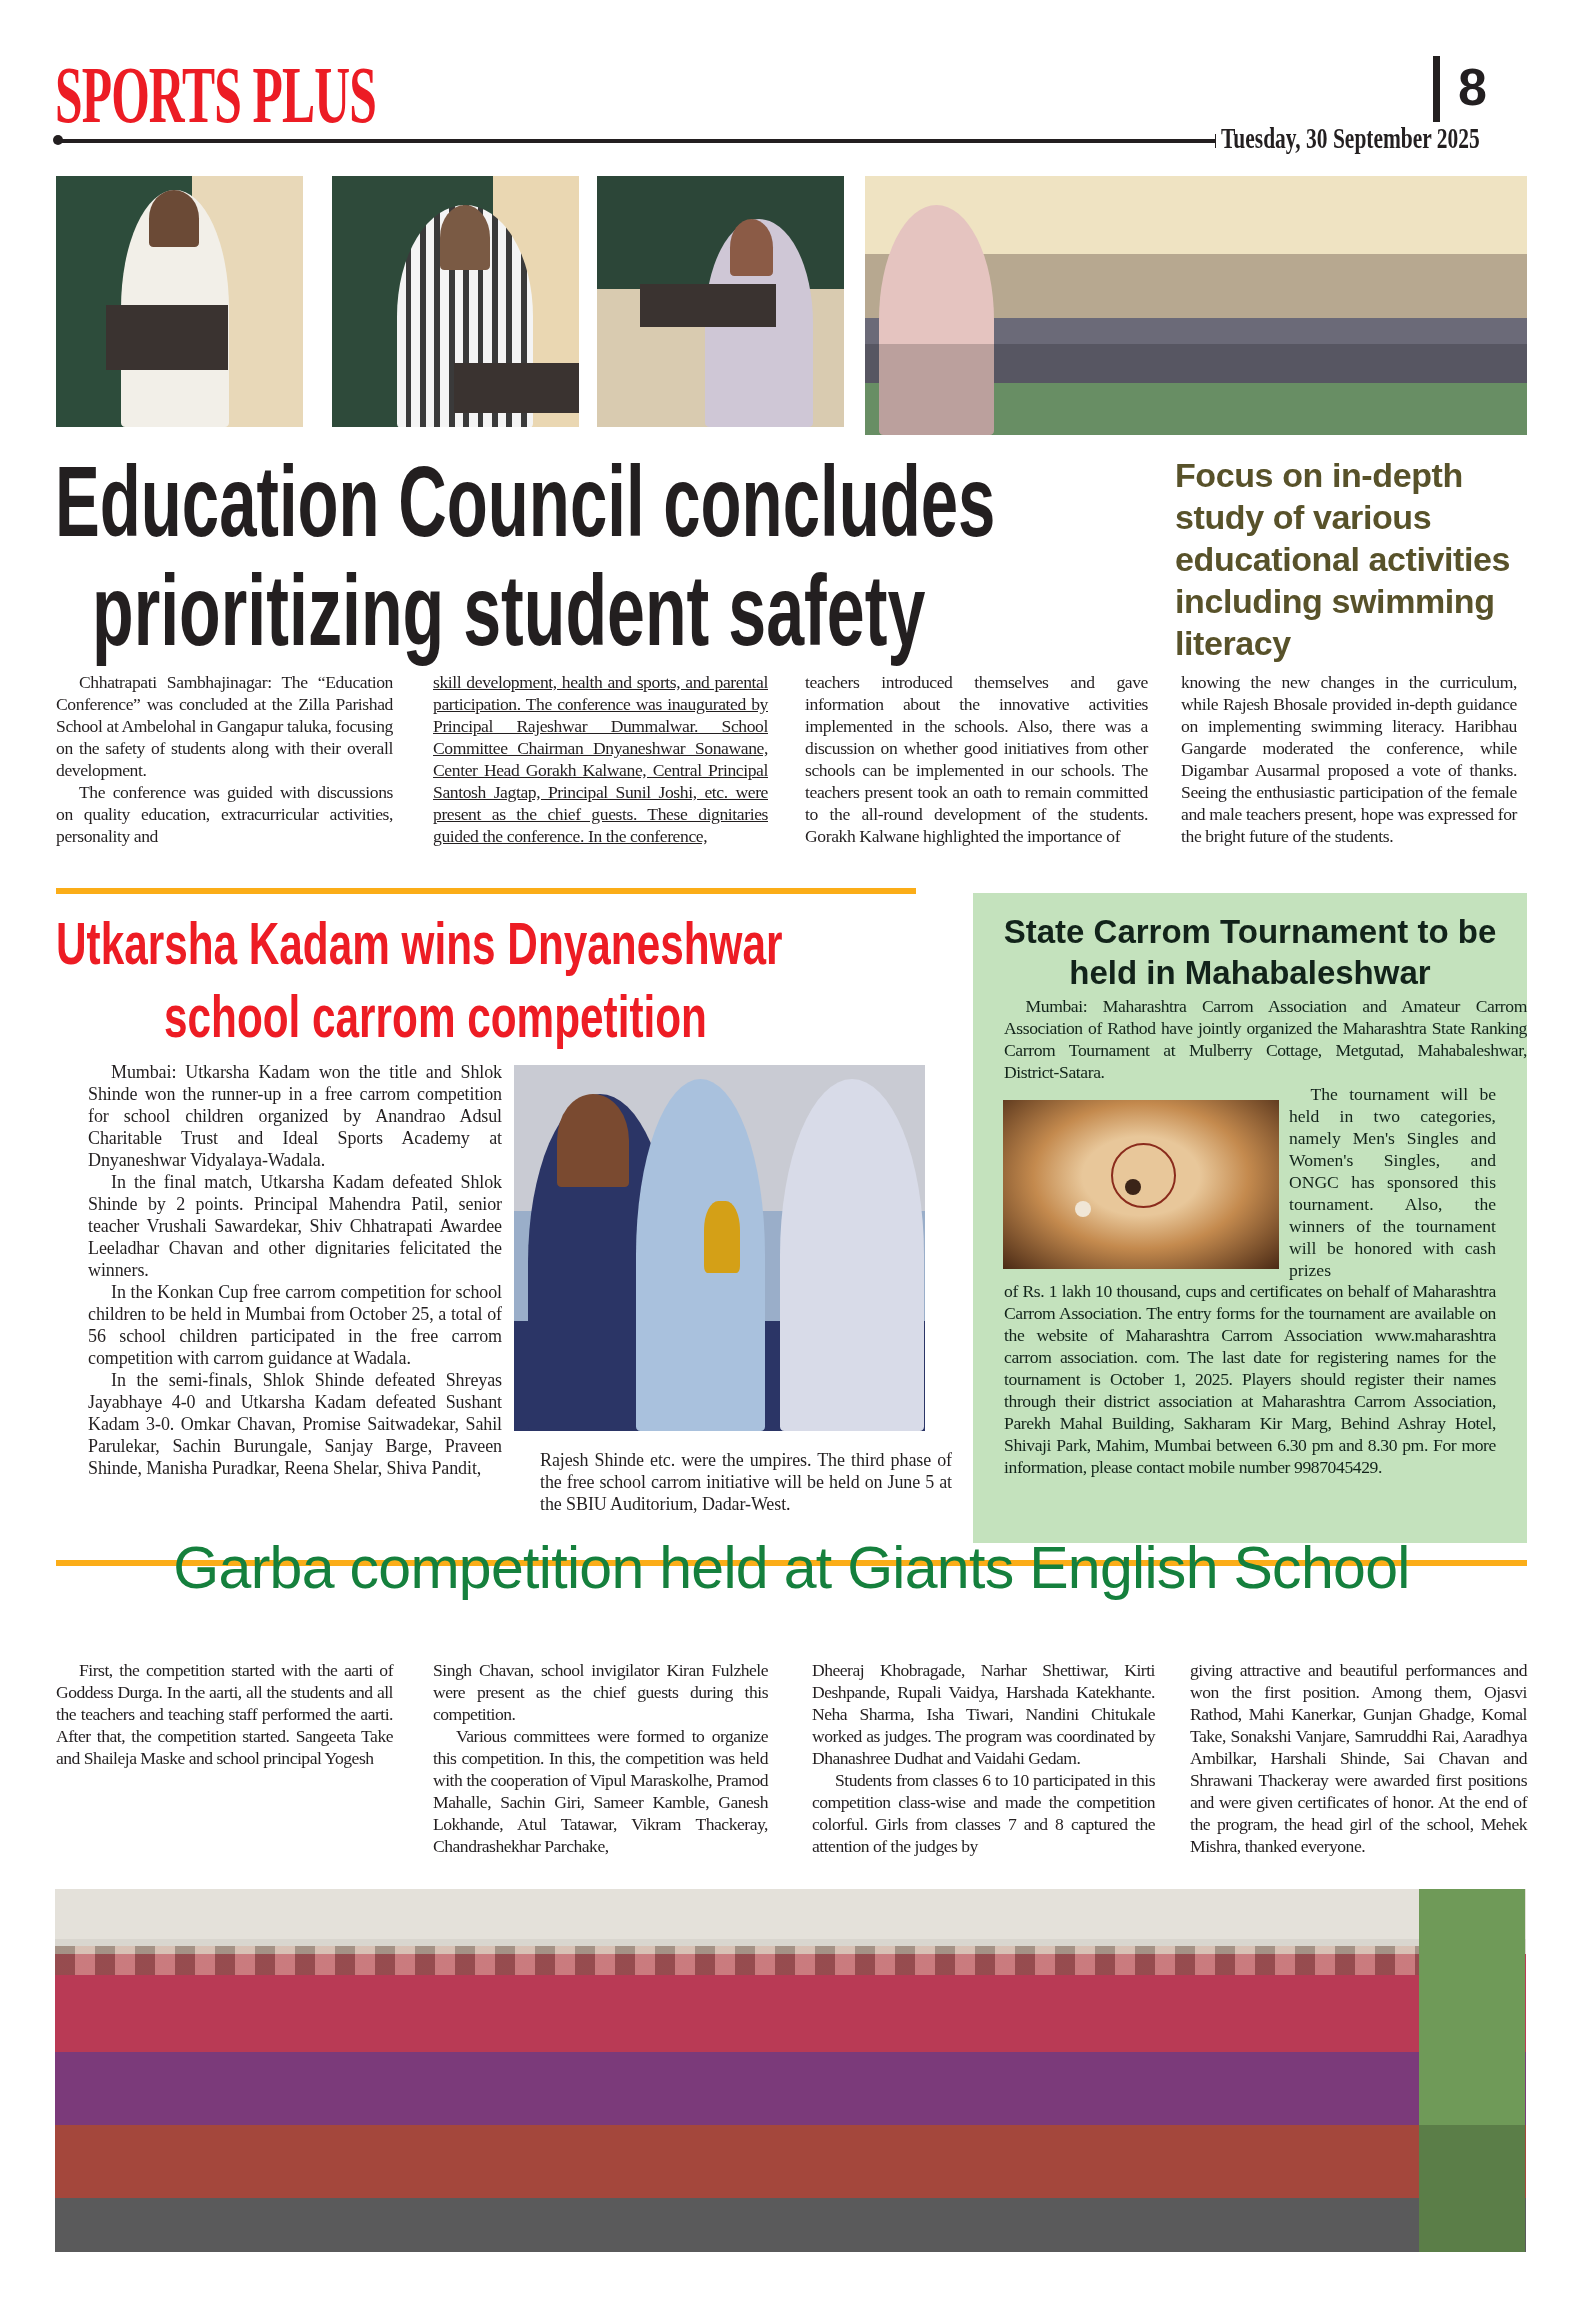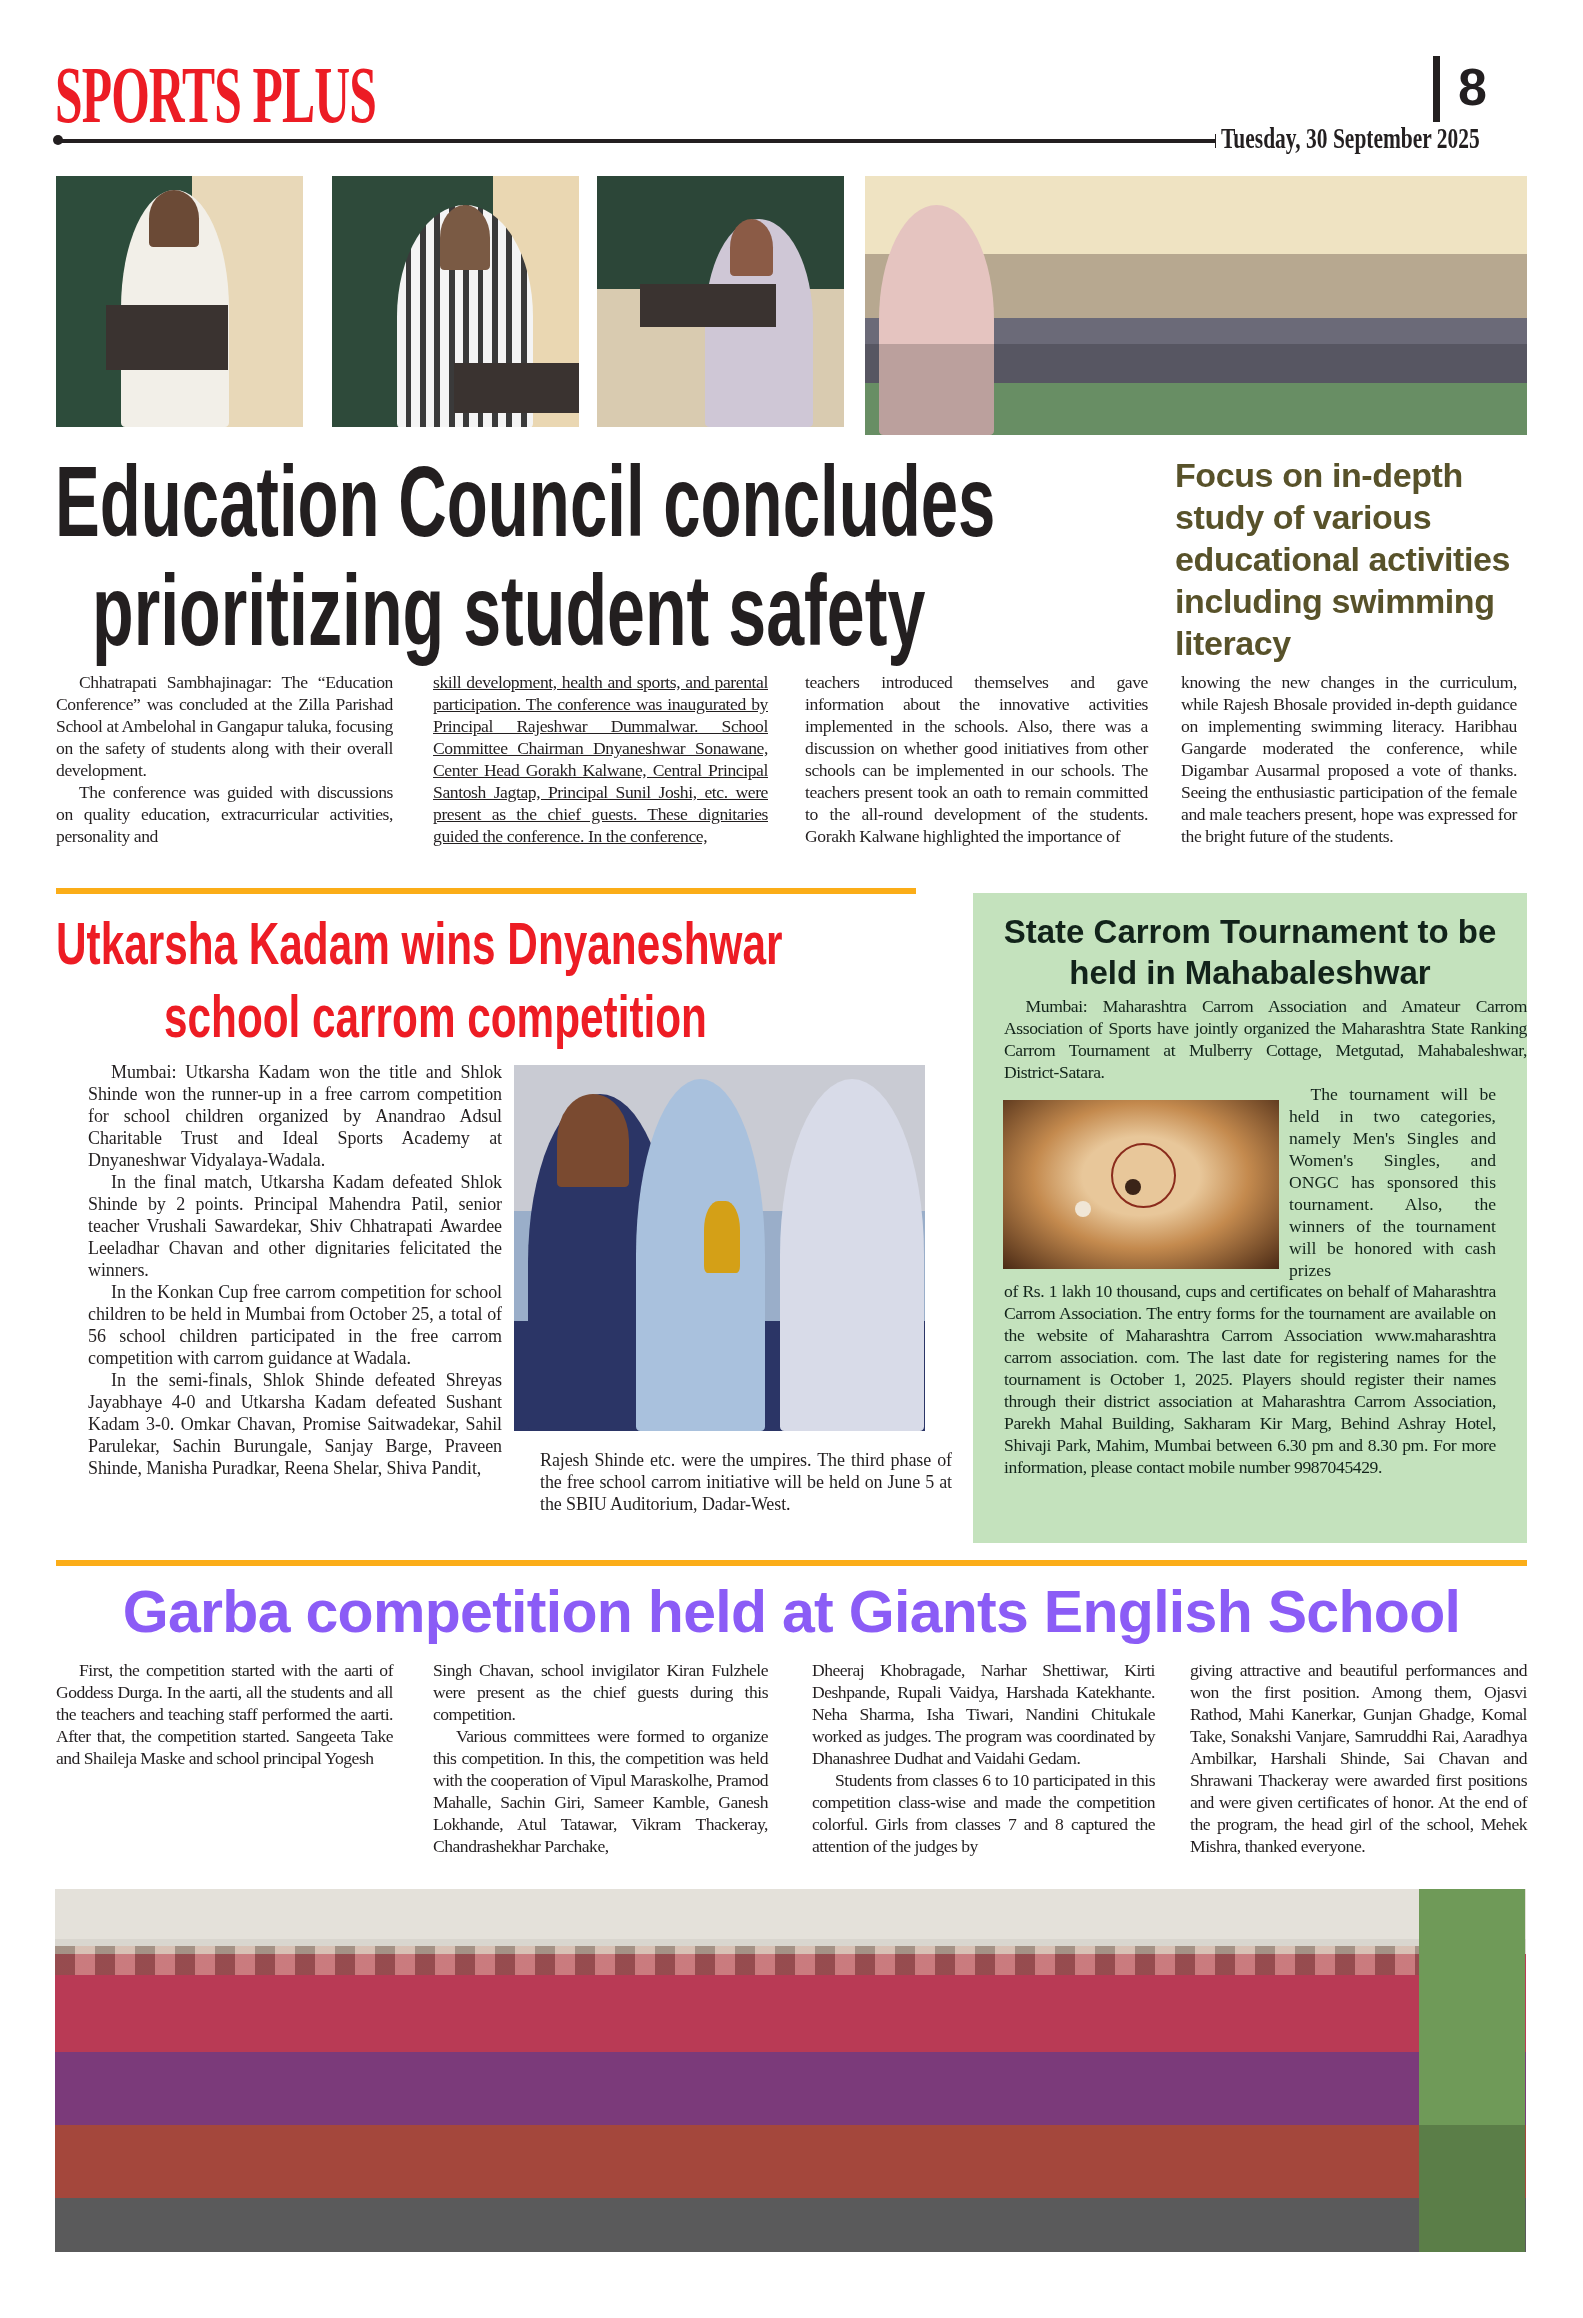--- a/index.html
+++ b/index.html
@@ -108,22 +108,22 @@
     font-family: "Liberation Serif", serif; font-size: 17.6px; line-height: 22px; text-align: justify;
     color: #12231a; letter-spacing: -0.4px;
   }
   .box-text p { text-indent: 21.5px; }
   .bt1 { left: 1004px; top: 995px; width: 523px; }
   .bt2 { left: 1289px; top: 1083px; width: 207px; letter-spacing: 0; }
   .bt3 { left: 1004px; top: 1280px; width: 492px; }
 
   
   .hl3 {
-    left: 56px; top: 1576px; width: 1471px; text-align: center;
-    font-family: "Liberation Sans", sans-serif; font-weight: bold; font-size: 59px; line-height: 72px; color: #8b5cf6;
+    left: 56px; top: 1532px; width: 1471px; text-align: center;
+    font-family: "Liberation Sans", sans-serif; font-weight: normal; font-size: 59px; line-height: 72px; color: #15803d;
     letter-spacing: -0.7px;
   }
   .g-col {
     font-family: "Liberation Serif", serif; font-size: 17.6px; line-height: 22px; text-align: justify;
     letter-spacing: -0.5px; color: #231f20;
   }
   .g-col p { text-indent: 23px; }
   .g-col p.noindent { text-indent: 0; }
   .g1 { left: 56px; top: 1659px; width: 337px; }
   .g2 { left: 433px; top: 1659px; width: 335px; }
@@ -199,21 +199,21 @@
   <div class="person" style="left:190px;top:136px;width:36px;height:72px;background:#d4a017;border-radius:40% 40% 10% 10%;"></div>
 </div>
 
 <div class="abs col-serif2 a2c2">
   <p class="noindent">Rajesh Shinde etc. were the umpires. The third phase of the free school carrom initiative will be held on June 5 at the SBIU Auditorium, Dadar-West.</p>
 </div>
 
 <div class="abs green-box"></div>
 <div class="abs box-title">State Carrom Tournament to be held in Mahabaleshwar</div>
 <div class="abs box-text bt1">
-  <p>Mumbai: Maharashtra Carrom Association and Amateur Carrom Association of Sports have jointly organized the Maharashtra State Ranking Carrom Tournament at Mulberry Cottage, Metgutad, Mahabaleshwar, District-Satara.</p>
+  <p>Mumbai: Maharashtra Carrom Association and Amateur Carrom Association of Rathod have jointly organized the Maharashtra State Ranking Carrom Tournament at Mulberry Cottage, Metgutad, Mahabaleshwar, District-Satara.</p>
 </div>
 <div class="abs photo ph-carrom">
   <div class="abs" style="left:108px;top:43px;width:65px;height:65px;border:2.2px solid #8a2b1c;border-radius:50%;"></div>
   <div class="abs" style="left:122px;top:79px;width:16px;height:16px;border-radius:50%;background:#3b2418;"></div>
   <div class="abs" style="left:72px;top:101px;width:16px;height:16px;border-radius:50%;background:#f0e6d6;"></div>
 </div>
 <div class="abs box-text bt2">
   <p>The tournament will be held in two categories, namely Men's Singles and Women's Singles, and ONGC has sponsored this tournament. Also, the winners of the tournament will be honored with cash prizes</p>
 </div>
 <div class="abs box-text bt3">

